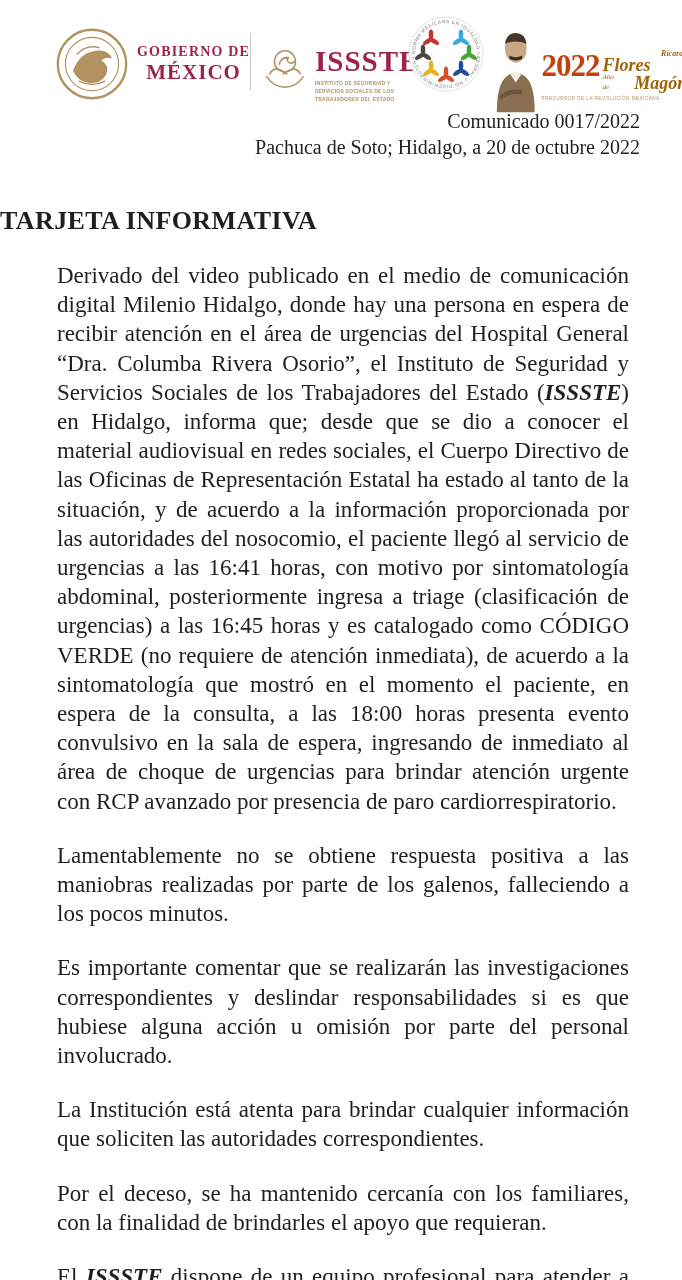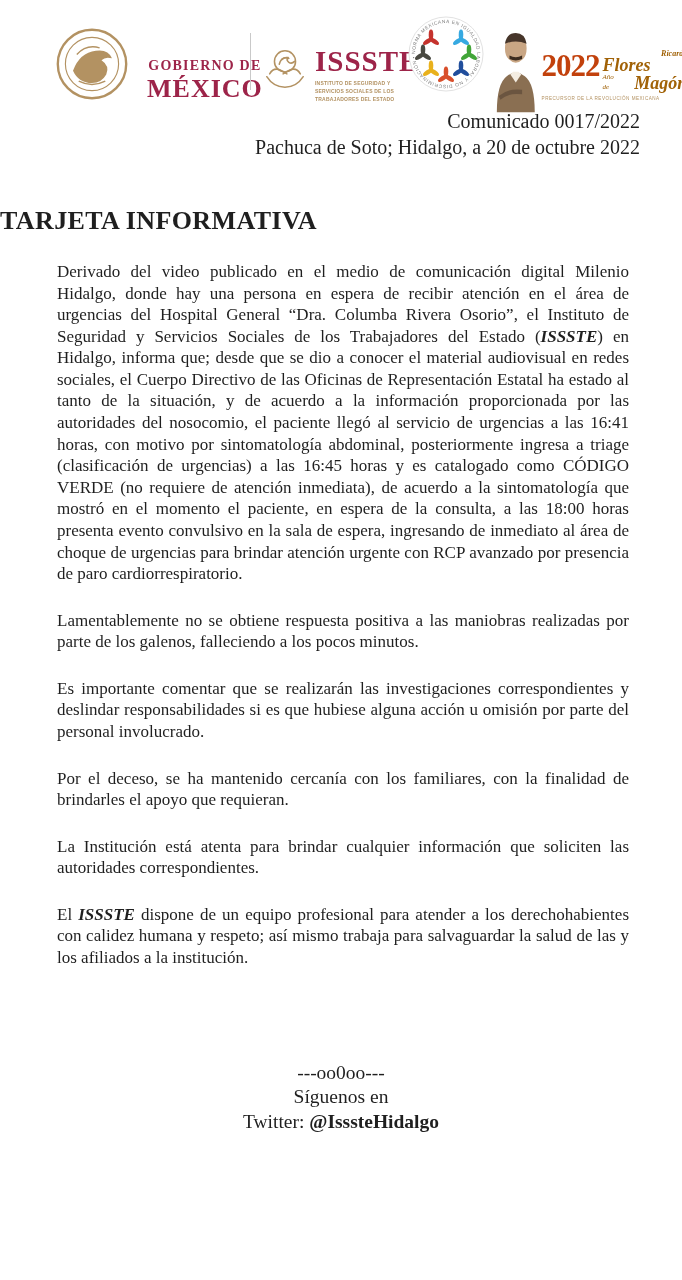--- a/index.html
+++ b/index.html
@@ -5,24 +5,24 @@
 <style>
   html,body { margin:0; padding:0; background:#ffffff; }
   .page {
     width:682px; min-height:1280px; margin:0 auto; background:#ffffff;
     font-family:"Liberation Serif", serif; color:#1f1f1f; overflow:hidden;
     position:relative;
   }
 
   
   .logos { position:relative; height:104px; }
-  .gob { position:absolute; left:54px; top:26px; display:flex; align-items:flex-end; gap:17px; }
+  .gob { position:absolute; left:54px; top:26px; display:flex; align-items:center; gap:7px; }
   .gob-text { color:#9d2449; font-weight:bold; text-align:center; line-height:1; }
   .gob-line1 { display:block; font-size:14px; letter-spacing:1.2px; }
-  .gob-line2 { display:block; font-size:26px; letter-spacing:1px; margin-top:3px; }
+  .gob-line2 { display:block; font-size:21px; letter-spacing:1px; margin-top:3px; }
 
   .divider { position:absolute; left:250px; top:33px; width:1px; height:57px; background:#c9c9c9; }
 
   .issste { position:absolute; left:261px; top:47px; display:flex; align-items:flex-start; gap:6px; }
   .issste-name { color:#9d2449; font-weight:bold; font-size:29px; line-height:1; letter-spacing:1px; }
   .issste-sub {
     color:#b39262; font-family:"Liberation Sans", sans-serif; font-weight:bold;
     font-size:5px; line-height:1.55; width:97px; margin-top:4px; letter-spacing:0.2px;
   }
 
@@ -42,21 +42,21 @@
     font-family:"Liberation Sans", sans-serif; font-size:4.6px; color:#b39262;
     letter-spacing:0.5px; margin-top:3px; white-space:nowrap;
   }
 
   
   .meta { margin-top:5px; padding-right:42px; text-align:right; font-size:20px; line-height:25.5px; }
 
   
   .title { text-align:left; font-size:26px; font-weight:bold; margin:46px 0 0 0; letter-spacing:0.4px; }
   .body { padding:0 53px 0 57px; }
-  .body p { margin:25px 0 0 0; font-size:17px; line-height:1.27; text-align:justify; }
+  .body p { margin:25px 0 0 0; font-size:23px; line-height:1.27; text-align:justify; }
   .bi { font-weight:bold; font-style:italic; }
 
   
   .footer { margin-top:92px; text-align:center; font-size:19.5px; line-height:24.5px; padding-bottom:6px; }
   .b { font-weight:bold; }
 </style>
 </head>
 <body>
 
 <div class="page">
@@ -154,22 +154,22 @@
     <div>Comunicado 0017/2022</div>
     <div>Pachuca de Soto; Hidalgo, a 20 de octubre 2022</div>
   </div>
 
   <h1 class="title">TARJETA INFORMATIVA</h1>
 
   <main class="body">
     <p><span>Derivado del video publicado en el medio de comunicación digital Milenio Hidalgo, donde hay una persona en espera de recibir atención en el área de urgencias del Hospital General “Dra. Columba Rivera Osorio”, el Instituto de Seguridad y Servicios Sociales de los Trabajadores del Estado (</span><span class="bi">ISSSTE</span><span>) en Hidalgo, informa que; desde que se dio a conocer el material audiovisual en redes sociales, el Cuerpo Directivo de las Oficinas de Representación Estatal ha estado al tanto de la situación, y de acuerdo a la información proporcionada por las autoridades del nosocomio, el paciente llegó al servicio de urgencias a las 16:41 horas, con motivo por sintomatología abdominal, posteriormente ingresa a triage (clasificación de urgencias) a las 16:45 horas y es catalogado como CÓDIGO VERDE (no requiere de atención inmediata), de acuerdo a la sintomatología que mostró en el momento el paciente, en espera de la consulta, a las 18:00 horas presenta evento convulsivo en la sala de espera, ingresando de inmediato al área de choque de urgencias para brindar atención urgente con RCP avanzado por presencia de paro cardiorrespiratorio.</span></p>
     <p><span>Lamentablemente no se obtiene respuesta positiva a las maniobras realizadas por parte de los galenos, falleciendo a los pocos minutos.</span></p>
     <p><span>Es importante comentar que se realizarán las investigaciones correspondientes y deslindar responsabilidades si es que hubiese alguna acción u omisión por parte del personal involucrado.</span></p>
+    <p><span>La Institución está atenta para brindar cualquier información que soliciten las autoridades correspondientes.</span></p>
     <p><span>Por el deceso, se ha mantenido cercanía con los familiares, con la finalidad de brindarles el apoyo que requieran.</span></p>
-    <p><span>La Institución está atenta para brindar cualquier información que soliciten las autoridades correspondientes.</span></p>
     <p><span>El </span><span class="bi">ISSSTE</span><span> dispone de un equipo profesional para atender a los derechohabientes con calidez humana y respeto; así mismo trabaja para salvaguardar la salud de las y los afiliados a la institución.</span></p>
   </main>
 
   <footer class="footer">
     <div>---oo0oo---</div>
     <div>Síguenos en</div>
     <div><span>Twitter: </span><span class="b">@IsssteHidalgo</span></div>
 
   </footer>
 

